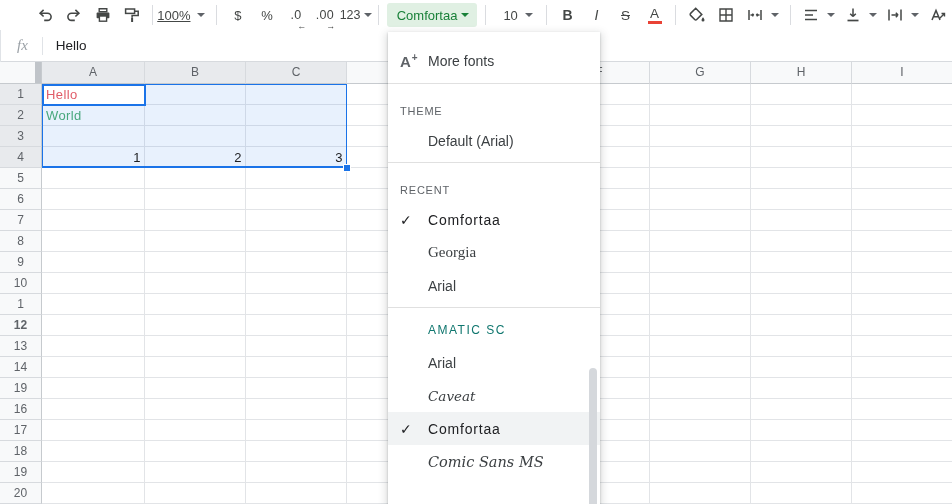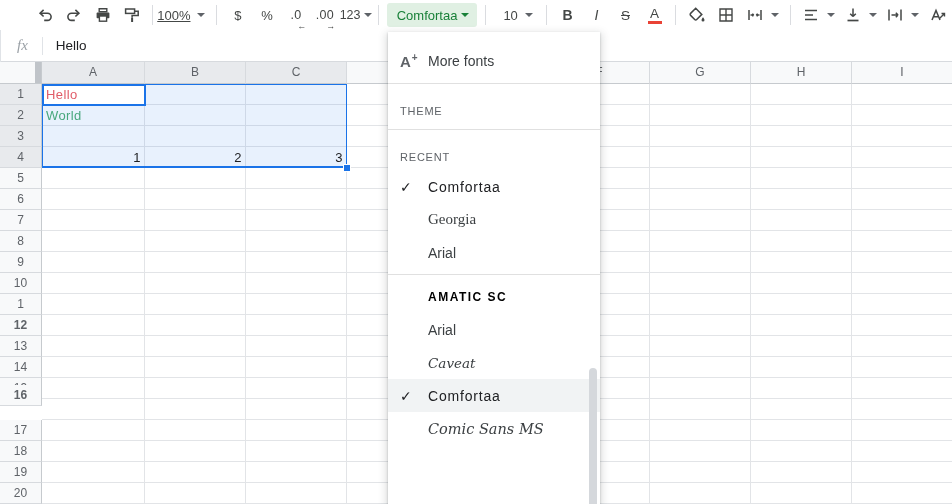--- a/index.html
+++ b/index.html
@@ -78,21 +78,21 @@
   .m-check { width:28px; flex:none; font-size:14px; color:#202124; }
   .afont { width:28px; flex:none; font-size:15px; font-weight:600; color:#5f6368; position:relative; }
   .afont i { font-style:normal; font-size:10px; position:absolute; top:-1px; margin-left:1px; }
   .m-div { height:1px; background:#e0e0e0; margin:5px 0; }
   .m-sec { padding:15px 0 6px 12px; font-size:11px; line-height:14px; letter-spacing:0.8px;
     color:#5f6368; font-weight:500; }
   .f-comfortaa { letter-spacing:0.8px; color:#202124; }
   .f-georgia { font-family:"Liberation Serif","DejaVu Serif",serif; font-size:15px;text-align:right; }
   .f-arial { }
   .f-impact { font-weight:800; letter-spacing:-0.3px; transform:scaleX(0.88); transform-origin:left center; }
-  .f-amatic { color:#000000; text-transform:uppercase; font-size:12px; letter-spacing:1.5px;font-weight:bold; }
+  .f-amatic { color:#0f766e; text-transform:uppercase; font-size:12px; letter-spacing:1.5px; }
   .f-caveat { font-family:"DejaVu Serif","Liberation Serif",serif; font-style:italic; font-size:13.5px; }
   .f-comic { font-family:"DejaVu Serif","Liberation Serif",serif; font-style:italic; font-size:14.5px; }
   .m-scroll { position:absolute; right:3px; top:336px; width:8px; height:140px;
     background:#d5d8dc; border-radius:4px 4px 0 0; cursor:pointer; }
 </style>
 </head>
 <body>
 
 <div class="toolbar">
   <div class="tb">
@@ -313,37 +313,41 @@
       <div class="row-h" style="top: 127px;">6</div>
       <div class="row-h" style="top: 148px;">7</div>
       <div class="row-h" style="top: 169px;">8</div>
       <div class="row-h" style="top: 190px;">9</div>
       <div class="row-h" style="top: 211px;">10</div>
       <div class="row-h" style="top: 232px;">1</div>
       <div class="row-h" style="top: 253px; font-weight: bold;">12</div>
       <div class="row-h" style="top: 274px;">13</div>
       <div class="row-h" style="top: 295px;">14</div>
       <div class="row-h" style="top: 316px;">19</div>
-      <div class="row-h" style="top: 323px; font-weight: bold;">16</div>
+      <div class="row-h" style="top: 337px;">16</div>
       <div class="row-h" style="top: 358px;">17</div>
       <div class="row-h" style="top: 379px;">18</div>
       <div class="row-h" style="top: 400px;">19</div>
       <div class="row-h" style="top: 421px;">20</div>
     </div>
   <div class="corner"></div>
 </div>
 
 <div class="menu">
   <div>
       <div class="m-item action">
         <div class="afont">A<i>+</i></div>
         <span>More fonts</span>
       </div>
       <div class="m-div"></div>
       <div class="m-sec">THEME</div>
+      <div class="m-item">
+        <div class="m-check"></div>
+        <span class="f-arial">Default (Arial)</span>
+      </div>
       <div class="m-div"></div>
       <div class="m-sec">RECENT</div>
       <div class="m-item">
         <div class="m-check">✓</div>
         <span class="f-comfortaa">Comfortaa</span>
       </div>
       <div class="m-item">
         <div class="m-check"></div>
         <span class="f-georgia">Georgia</span>
       </div>

